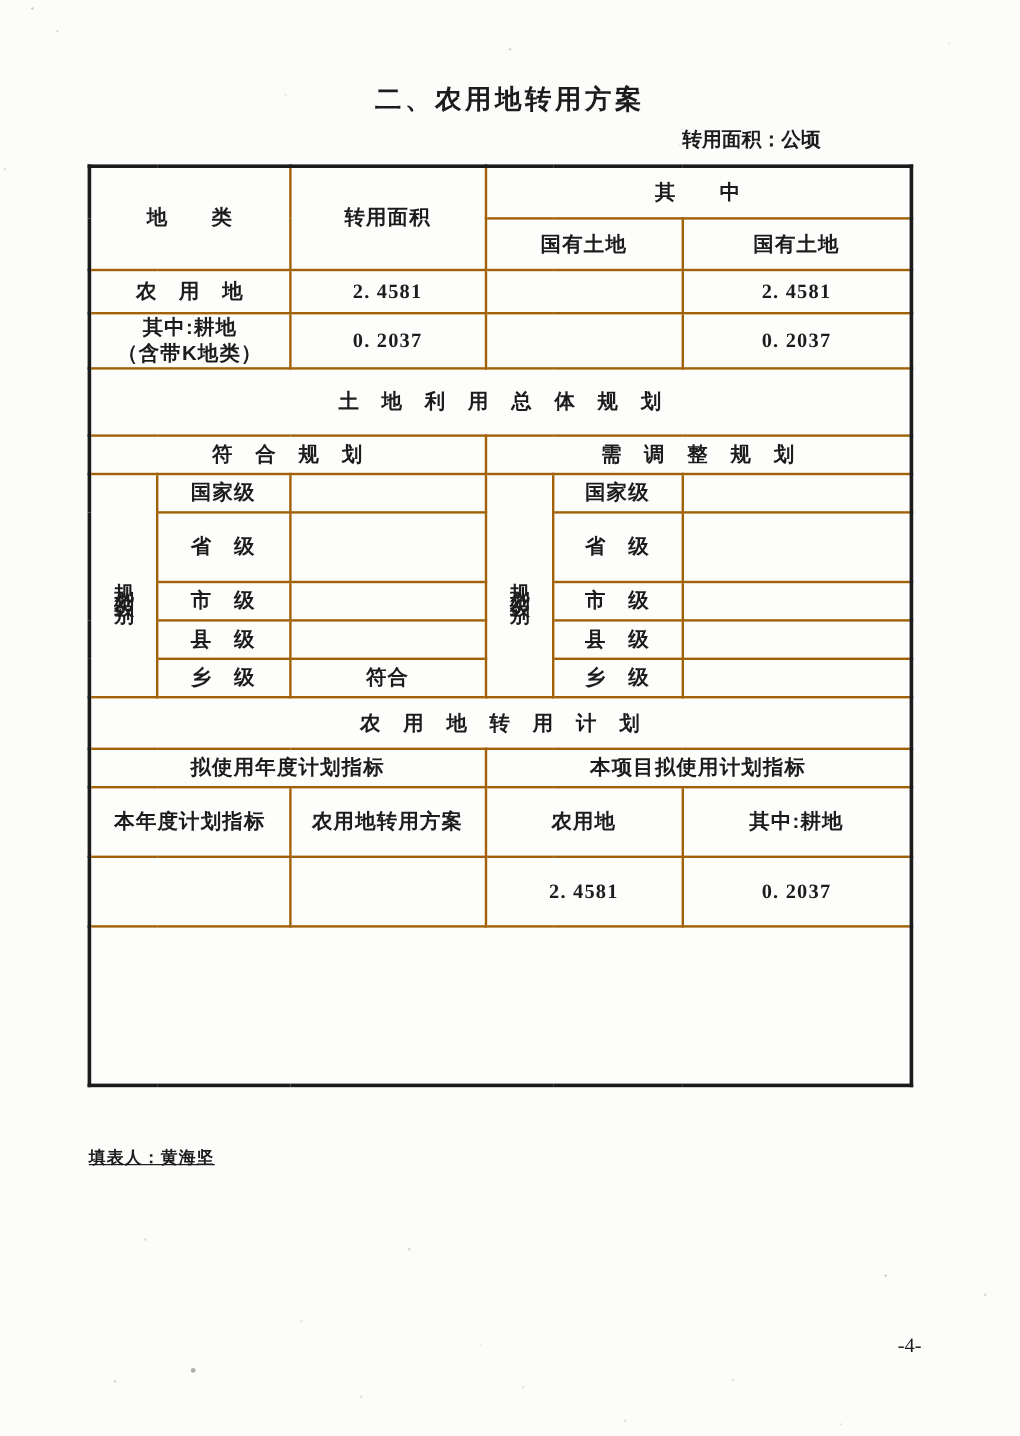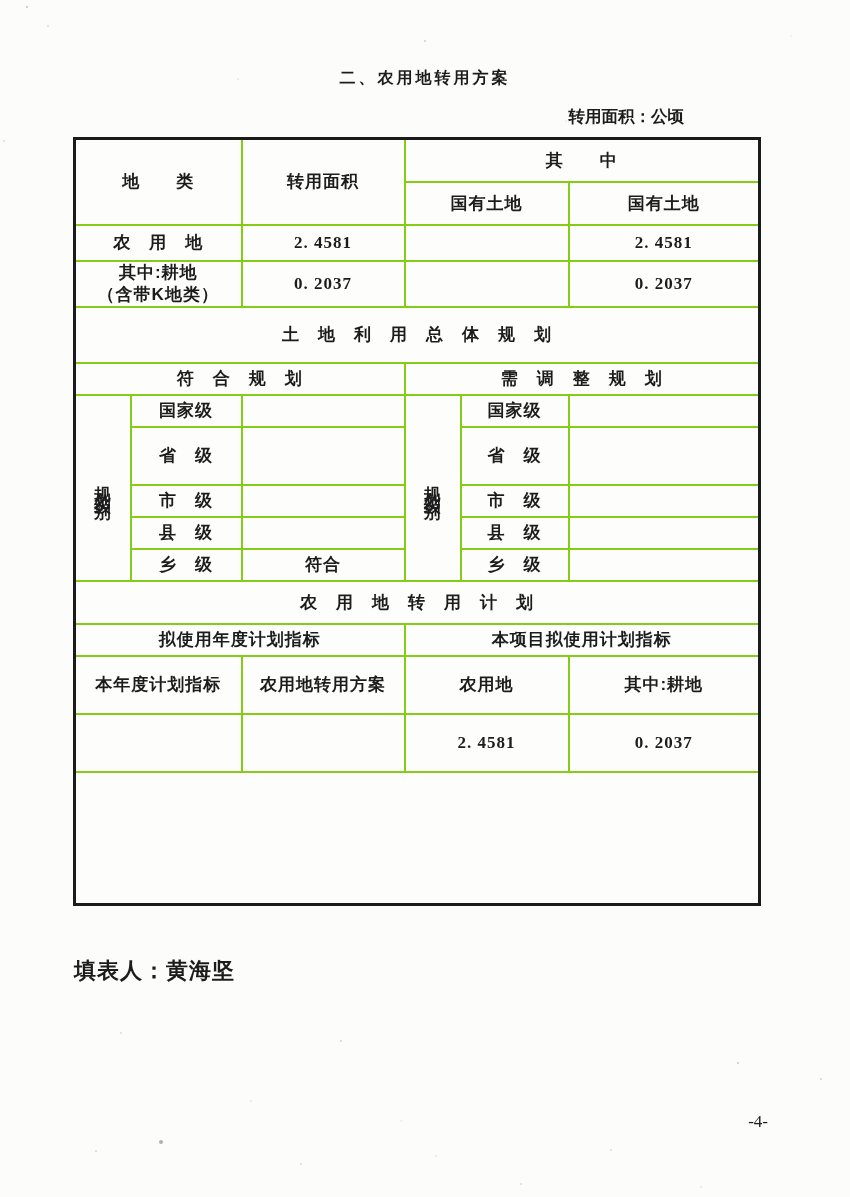--- a/index.html
+++ b/index.html
@@ -12,41 +12,41 @@
     position: relative;
     width: 850px; height: 1197px;
     background: #fcfcfa;
     color: #1c1c1c;
     overflow: hidden;
   }
   .doc-title {
     position: absolute;
     top: 68px; left: 0; right: 0;
     text-align: center;
-    font-size: 16px;
+    font-size: 22px;
     font-weight: bold;
     letter-spacing: 3px;
   }
   .unit-note {
     position: absolute;
     top: 106px; right: 166px;
     font-size: 16.5px;
     font-weight: bold;
   }
   table.form-table {
     position: absolute;
     left: 73px; top: 137px;
     width: 685px;
     border-collapse: collapse;
     table-layout: fixed;
     border: 3px solid #1b1b1b;
     background: #fdfdfc;
   }
   table.form-table td {
-    border: 2px solid #84cc16;
+    border: 2px solid #a16207;
     text-align: center;
     vertical-align: middle;
     font-size: 17px;
     font-weight: bold;
     padding: 0;
     overflow: hidden;
     letter-spacing: 1px;
   }
   tr.h43 { height: 43px; }
   tr.h47 { height: 36px; }
@@ -72,23 +72,24 @@
     writing-mode: vertical-rl;
     text-orientation: upright;
     letter-spacing: 6px;
     font-size: 16.5px;
     font-weight: bold;
     line-height: 1;
   }
   .filler-label {
     position: absolute;
     left: 74px; top: 956px;
-    font-size: 22px;
+    font-size: 14px;
     font-weight: bold;
     letter-spacing: 1px;
+    text-decoration: underline;
   }
   .page-number {
     position: absolute;
     top: 1112px; right: 82px;
     font-family: "Liberation Serif", "DejaVu Serif", serif;
     font-size: 17px;
   }
   .scan-noise {
     position: absolute;
     top: 0; left: 0;

